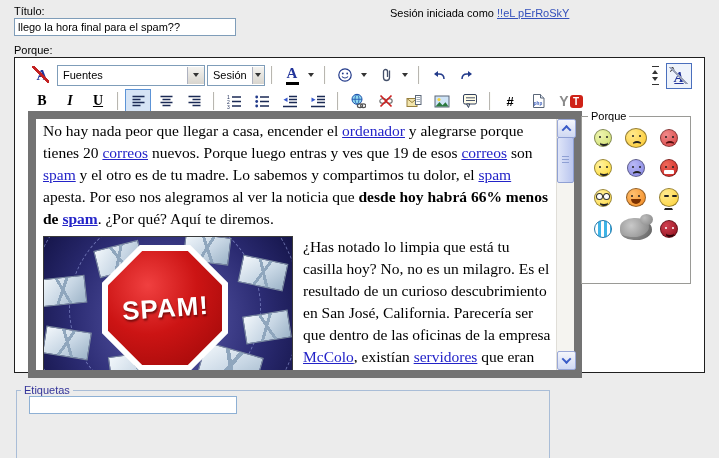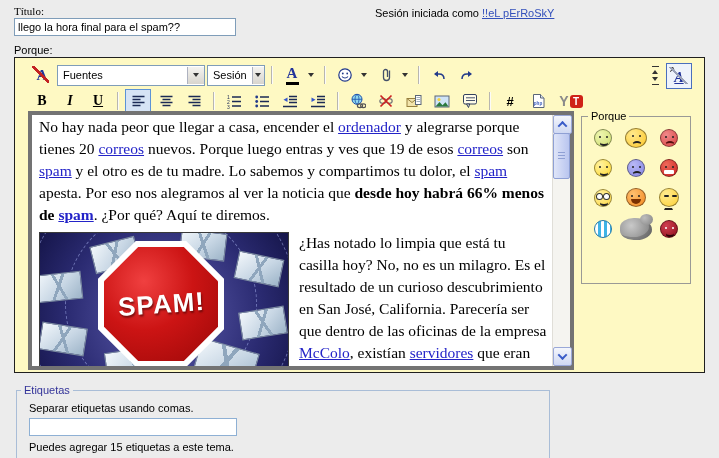--- a/index.html
+++ b/index.html
@@ -2,30 +2,30 @@
 <html><head>
 <meta charset="utf-8">
 <style>
   html,body{margin:0;padding:0;}
   body{
     width:719px;height:458px;position:relative;overflow:hidden;
     background:#ececec;color:#000;
     font-family:"Liberation Sans","DejaVu Sans",sans-serif;font-size:11px;
   }
   
-  .titulo-label{position:absolute;left:14px;top:5px;font-family:Liberation Serif, serif;}
+  .titulo-label{position:absolute;left:14px;top:5px;}
   .titulo-input{position:absolute;left:14px;top:18px;width:214px;height:14px;
     border:1px solid #7f9db9;font-family:"Liberation Sans",sans-serif;font-size:11px;padding:1px 3px;background:#fff;}
-  .session{position:absolute;left:375px;top:7px;white-space:nowrap;}
+  .session{position:absolute;left:390px;top:7px;white-space:nowrap;}
   .session a{color:#3350bb;text-decoration:underline;cursor:pointer;}
   .mensaje-label{position:absolute;left:14px;top:44px;}
 
   
   .bigbox{position:absolute;left:14px;top:57px;width:689px;height:314px;
-    background:#fef9c3;border:1px solid #1f1f1f;}
+    background:#ffffff;border:1px solid #1f1f1f;}
 
   
   .tb-row{display:flex;align-items:center;padding-left:14px;gap:2px;}
   .tb-row1{height:28px;padding-top:3px;}
   .tb-row2{height:24px;}
   .tb{width:24px;height:22px;display:flex;align-items:center;justify-content:center;
     background:transparent;border:1px solid transparent;position:relative;flex:none;cursor:pointer;}
   .tb.sel{background:#d6e4f5;border:1px solid #5c93d6;}
   .tb-sep{width:1px;height:18px;background:#b8b6b0;border-right:1px solid #fbfbf8;margin:0 4px;flex:none;}
   .ddarrow{width:0;height:0;border-left:3px solid transparent;border-right:3px solid transparent;
@@ -64,21 +64,21 @@
   .mode-btn{position:absolute;right:12px;top:5px;width:24px;height:24px;background:#eef3fb;
     border:1px solid #4a6fbd;display:flex;align-items:flex-end;justify-content:center;cursor:pointer;}
   .mode-btn .sa{position:absolute;left:3px;top:1px;font-size:8px;color:#333;}
   .mode-btn .ba{font-family:"Liberation Serif",serif;font-style:italic;font-weight:bold;font-size:14px;
     color:#22349a;text-decoration:underline;margin-bottom:2px;}
   .mode-btn .slash2{position:absolute;left:2px;top:3px;width:19px;height:17px;
     background:linear-gradient(45deg,transparent 47%,#9aa2b8 47%,#9aa2b8 54%,transparent 54%);}
 
   
   .editor-pane{position:absolute;left:13px;top:53px;width:538px;height:251px;
-    background:#fff;border:4px solid #737373;}
+    background:#fff;border:8px solid #737373;}
   .editor-content{position:absolute;left:0;top:0;right:17px;bottom:0;overflow:hidden;
     padding:1px 6px 0 7px;font-family:"Liberation Serif","DejaVu Serif",serif;
     font-size:15.5px;line-height:22px;}
   .seg-link{color:#2323c8;text-decoration:underline;cursor:pointer;}
   .seg-bold{font-weight:bold;}
   .seg-boldlink{font-weight:bold;color:#2323c8;text-decoration:underline;cursor:pointer;}
   .media{display:flex;margin-top:6px;}
   .para2{margin-left:10px;width:252px;}
 
   
@@ -415,16 +415,14 @@
       <span class="emo emo-rolleyes"></span>
       <span class="emo emo-ball"></span>
       <span class="emo emo-rocks"></span>
       <span class="emo emo-devil"></span>
     </div>
   </fieldset>
 </div>
 
 <fieldset class="etiquetas">
   <legend>Etiquetas</legend>
-  <div class="etq-hint">Separar etiquetas usando comas.</div>
   <input class="etq-input" value="" style="">
-  <div class="etq-note">Puedes agregar 15 etiquetas a este tema.</div>
 </fieldset>
 
 </body></html>

